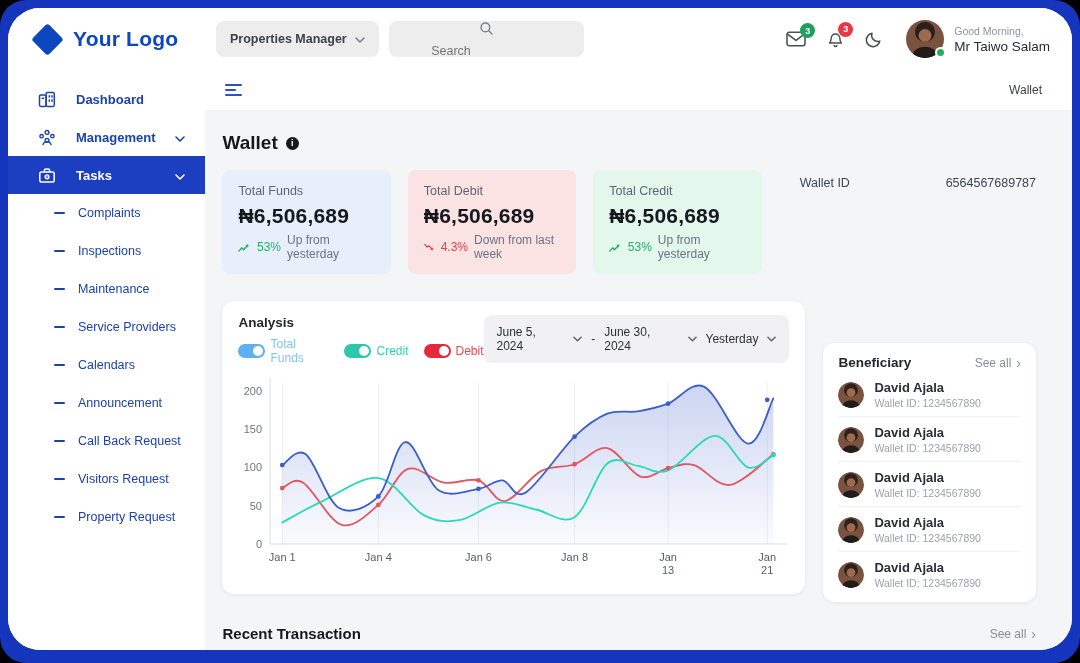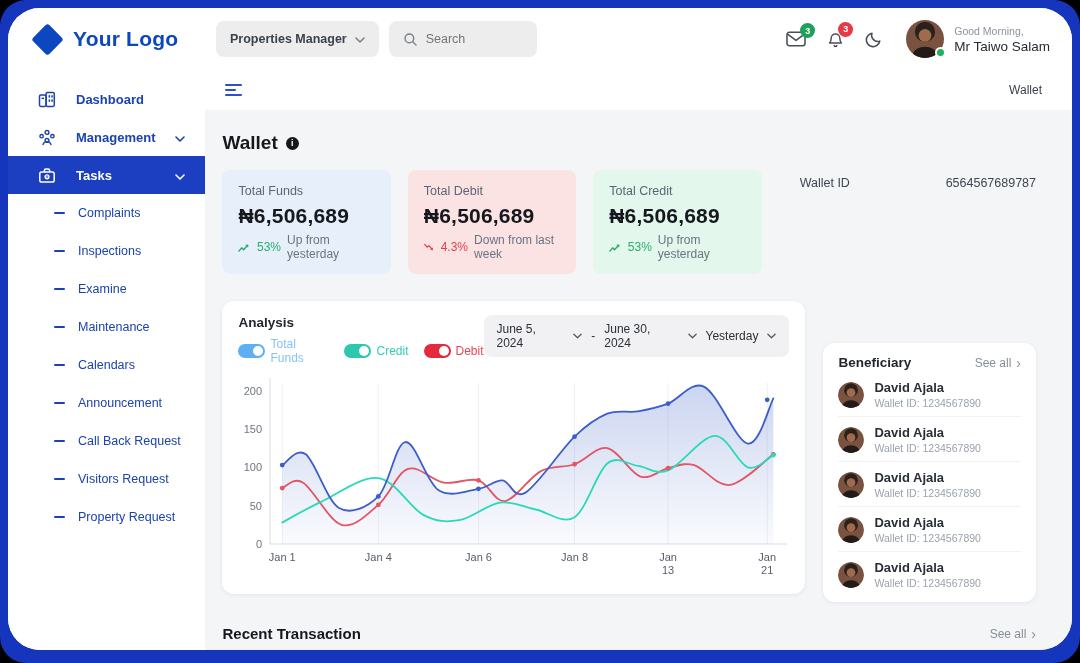--- a/index.html
+++ b/index.html
@@ -9,21 +9,21 @@
   .app { position:absolute; top:8px; left:8px; right:8px; bottom:13px; background:#fff; border-radius:32px; overflow:hidden; display:flex; flex-direction:column; }
 
   
   .header { flex:0 0 62px; display:flex; align-items:center; padding:0 22px; background:#fff; }
   .logo { display:flex; align-items:center; gap:14px; width:172px; }
   .diamond { width:23px; height:23px; background:#0d47c0; transform:rotate(45deg); border-radius:3px; margin-left:6px; }
   .logo-text { font-size:21px; font-weight:bold; color:#0d47c0; letter-spacing:.2px; white-space:nowrap; }
   .pill { background:#ededee; border-radius:8px; height:36px; display:flex; align-items:center; padding:0 14px; font-size:12.5px; gap:8px; cursor:pointer; }
   .workspace { margin-left:14px; font-weight:bold; color:#3c424b; }
   .workspace .chev { color:#7c828b; }
-  .search { margin-left:10px; width:148px; color:#6b727c; }
+  .search { margin-left:10px; width:195px; color:#6b727c;flex-direction:column; }
   .search input { border:none; background:transparent; outline:none; font:inherit; color:#6b727c; width:110px; }
   .create-btn { margin-left:10px; background:#1546c9; color:#fff; font-size:12.5px; font-weight:bold; border:none; border-radius:8px; height:38px; padding:0 17px; cursor:pointer; white-space:nowrap; }
   .header-right { margin-left:auto; display:flex; align-items:center; gap:21px; }
   .icon-wrap { position:relative; cursor:pointer; display:flex; color:#4a4f57; }
   .badge { position:absolute; top:-8px; right:-9px; min-width:15px; height:15px; border-radius:50%; color:#fff; font-size:9px; display:flex; align-items:center; justify-content:center; font-weight:bold; padding:0 2px; }
   .badge.green { background:#1fa05a; }
   .badge.red { background:#e63946; }
   .user-chip { display:flex; align-items:center; gap:10px; margin-left:2px; cursor:pointer; }
   .avatar { width:38px; height:38px; border-radius:50%; position:relative; flex:0 0 auto; }
   .avatar svg { display:block; }
@@ -73,21 +73,21 @@
 
   
   .mid-row { display:flex; margin-top:27px; align-items:flex-start; }
   .analysis-card { width:583px; background:#fff; border-radius:12px; padding:14px 16px 10px; box-shadow:0 1px 4px rgba(20,30,60,.07); }
   .analysis-header { display:flex; align-items:flex-start; }
   .analysis-title { font-size:13.5px; font-weight:bold; color:#23272e; }
   .toggles { display:flex; gap:15px; margin-top:7px; align-items:center; }
   .toggle { display:flex; align-items:center; gap:5px; font-size:12px; cursor:pointer; }
   .track { width:27px; height:14px; border-radius:8px; position:relative; flex:0 0 auto; }
   .knob { position:absolute; right:2px; top:2px; width:10px; height:10px; border-radius:50%; background:#fff; }
-  .date-pill { background:#f1f1f3; border-radius:8px; height:42px; display:flex; align-items:center; gap:9px; padding:0 13px; font-size:12px; color:#2c3139; font-weight:500; }
+  .date-pill { background:#f1f1f3; border-radius:8px; height:48px; display:flex; align-items:center; gap:9px; padding:0 13px; font-size:12px; color:#2c3139; font-weight:500; }
   .date-pill .chev { color:#585e68; cursor:pointer; display:flex; }
   .date-item { cursor:pointer; }
   .chart-wrap { margin-top:8px; }
 
   .beneficiary-card { width:227px; background:#fff; border-radius:12px; margin-left:18px; margin-top:42px; padding:12px 15px 6px; box-shadow:0 1px 4px rgba(20,30,60,.07); }
   .ben-header { display:flex; justify-content:space-between; align-items:center; margin-bottom:2px; }
   .ben-title { font-size:13.5px; font-weight:bold; color:#23272e; }
   .see-all { font-size:12px; color:#878e99; display:flex; gap:5px; align-items:center; cursor:pointer; }
   .see-all .chev-r { font-size:14px; line-height:1; color:#878e99; }
   .ben-row { display:flex; gap:10px; align-items:center; padding:8px 0 7px; border-bottom:1px solid #f1f2f5; }
@@ -220,25 +220,25 @@
         <div class="sub-item">
             <span class="dash"></span>
             <span>Complaints</span>
           </div>
         <div class="sub-item">
             <span class="dash"></span>
             <span>Inspections</span>
           </div>
         <div class="sub-item">
             <span class="dash"></span>
-            <span>Examine</span>
-          </div>
-        <div class="sub-item">
-            <span class="dash"></span>
             <span>Maintenance</span>
+          </div>
+        <div class="sub-item">
+            <span class="dash"></span>
+            <span>Service Providers</span>
           </div>
         <div class="sub-item">
             <span class="dash"></span>
             <span>Calendars</span>
           </div>
         <div class="sub-item">
             <span class="dash"></span>
             <span>Announcement</span>
           </div>
         <div class="sub-item">

